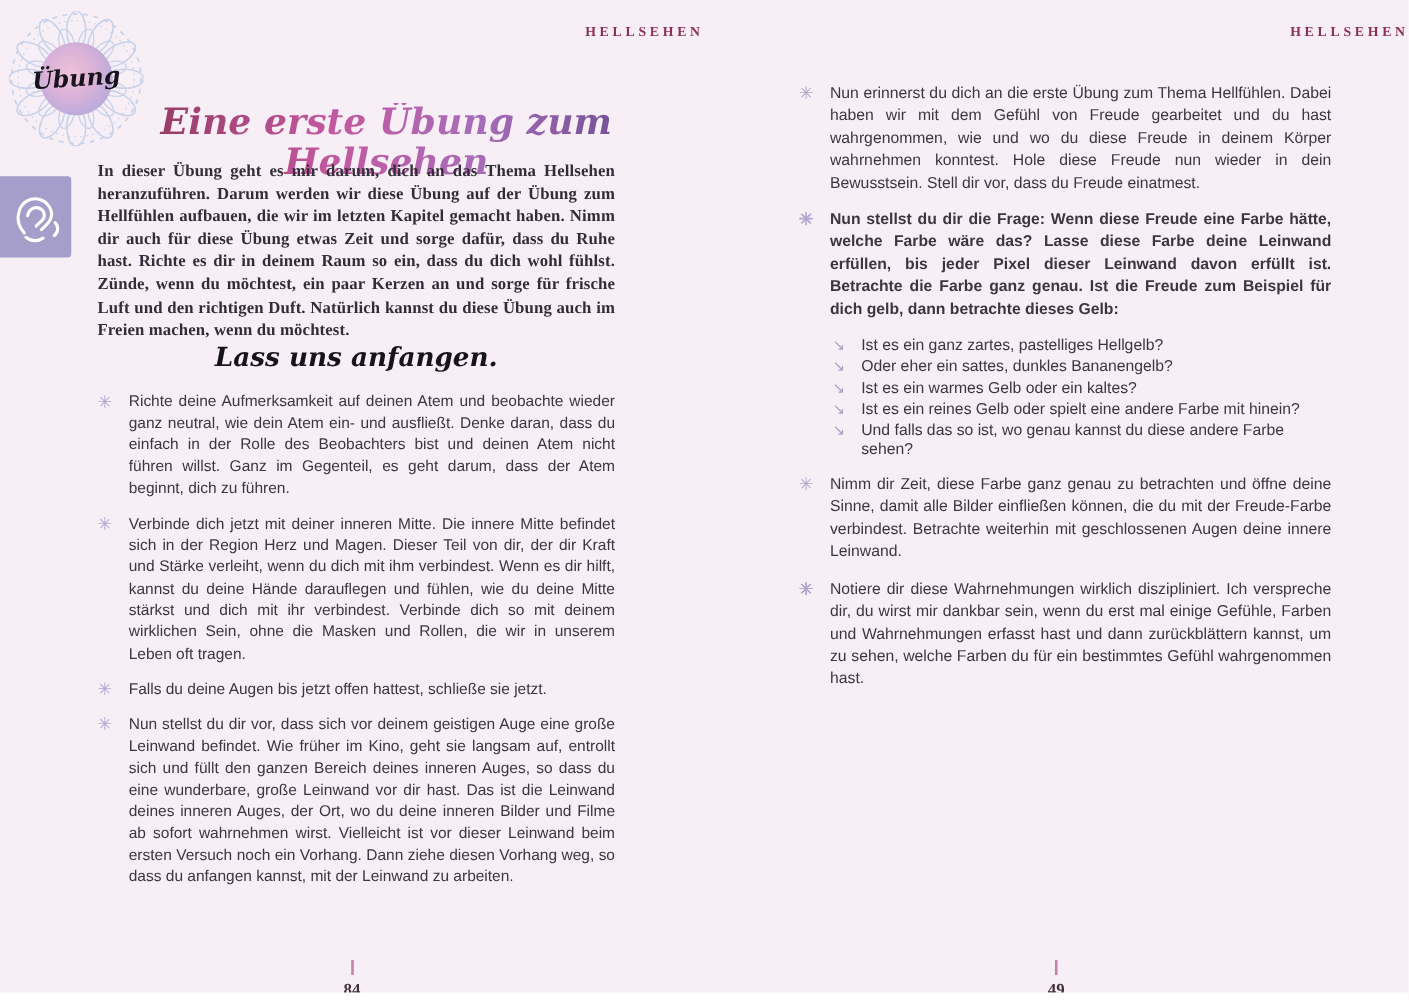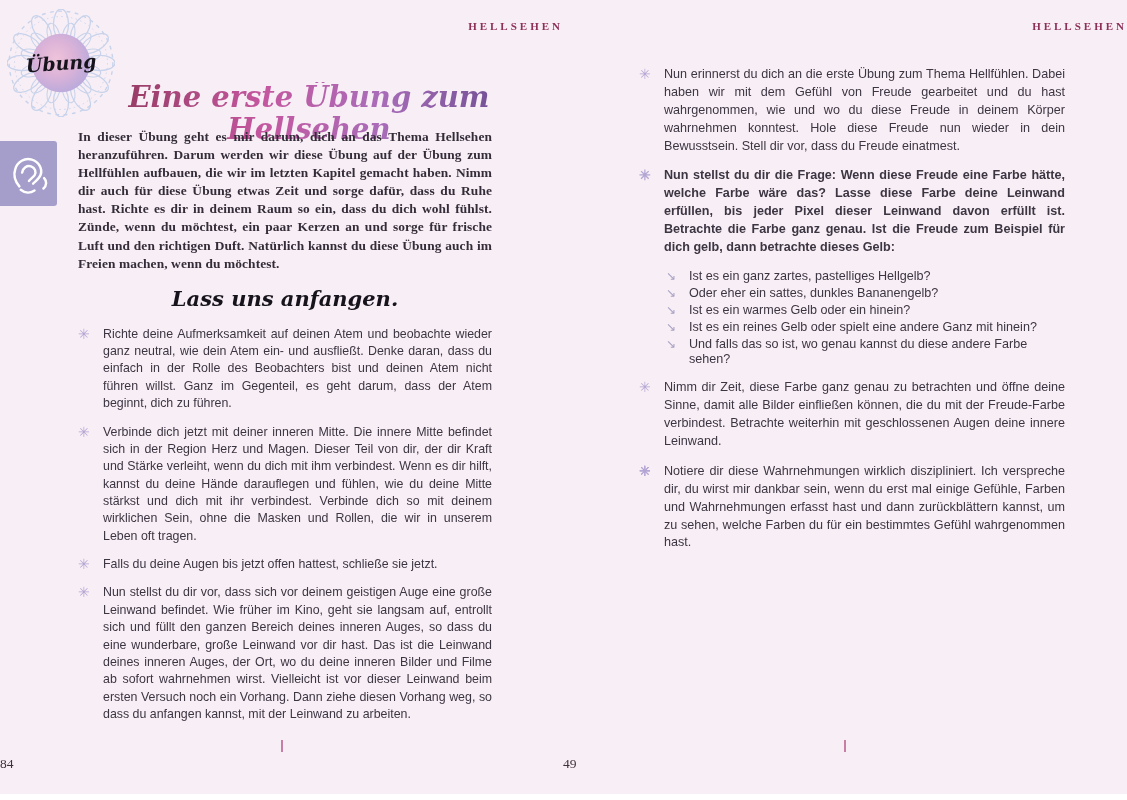--- a/index.html
+++ b/index.html
@@ -54,21 +54,21 @@
   }
 
   
   .left-body { position:absolute; left:78px; top:128px; width:414px; }
   .intro {
     font-family:"Liberation Serif", serif; font-weight:bold;
     font-size:13.4px; line-height:1.35; color:#342d39;
     text-align:justify; letter-spacing:0.1px;
   }
   .subheading {
-    margin-top:13px; text-align:center;
+    text-align:center;
     font-family:"DejaVu Serif", serif; font-style:italic; font-weight:bold;
     font-size:21px; color:#17131c;
   }
 
   
   ul.bullets { list-style:none; margin-top:15px; }
   ul.bullets > li {
     position:relative; padding-left:25px; margin-bottom:11px;
     font-size:12.4px; line-height:1.4; color:#3c3542;
     text-align:justify;
@@ -85,21 +85,21 @@
   ul.sub-bullets { list-style:none; margin:2px 0 12px 27px; }
   ul.sub-bullets > li {
     position:relative; padding-left:23px; margin-bottom:2px;
     font-size:12.6px; line-height:1.2; color:#3c3542; text-align:left;
   }
   ul.sub-bullets > li .arrow {
     position:absolute; left:0; top:0; color:#aaa2c4; font-size:12px;
   }
 
   
-  .footer { position:absolute; top:740px; text-align:left; }
+  .footer { position:absolute; top:768px; text-align:center;font-weight:bold; }
   .footer.left  { left:0;     width:563px; }
   .footer.right { left:563px; width:564px; }
   .footer .tick { width:2px; height:12px; background:#c77fa5; margin:0 auto 4px auto; }
   .footer .page-num {
     font-family:"Liberation Serif", serif; font-size:13.5px; color:#403039;
   }
 </style>
 </head>
 <body>
 
@@ -199,25 +199,25 @@
       <li>
         <span class="arrow">↘</span>
         <span>Ist es ein ganz zartes, pastelliges Hellgelb?</span>
       </li>
       <li>
         <span class="arrow">↘</span>
         <span>Oder eher ein sattes, dunkles Bananengelb?</span>
       </li>
       <li>
         <span class="arrow">↘</span>
-        <span>Ist es ein warmes Gelb oder ein hinein?</span>
-      </li>
-      <li>
-        <span class="arrow">↘</span>
-        <span>Ist es ein reines Gelb oder spielt eine andere Ganz mit hinein?</span>
+        <span>Ist es ein warmes Gelb oder ein kaltes?</span>
+      </li>
+      <li>
+        <span class="arrow">↘</span>
+        <span>Ist es ein reines Gelb oder spielt eine andere Farbe mit hinein?</span>
       </li>
       <li>
         <span class="arrow">↘</span>
         <span>Und falls das so ist, wo genau kannst du diese andere Farbe sehen?</span>
       </li>
     </ul>
     <ul class="bullets">
       <li>
         <span class="marker">✳</span>
         <span>Nimm dir Zeit, diese Farbe ganz genau zu betrachten und öffne deine Sinne, damit alle Bilder einfließen können, die du mit der Freude-Farbe verbindest. Betrachte weiterhin mit geschlossenen Augen deine innere Leinwand.</span>

